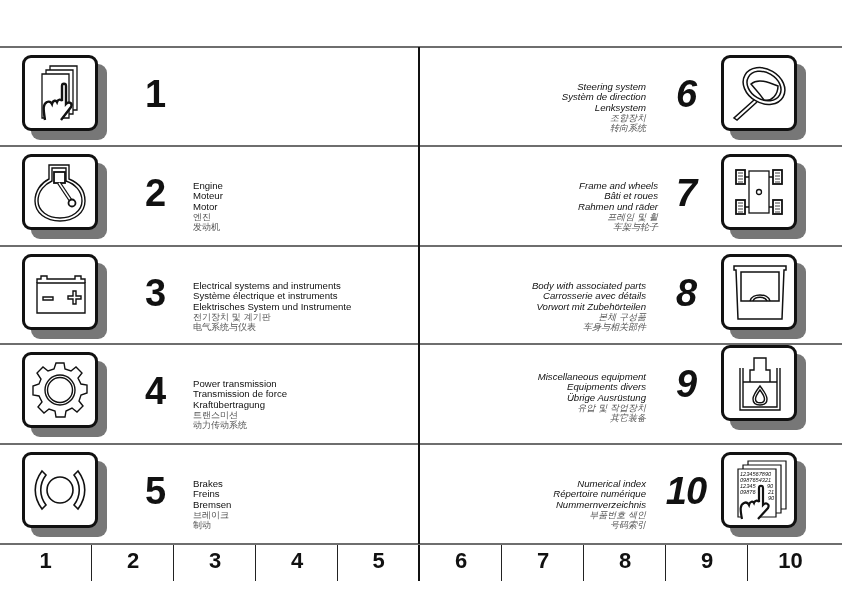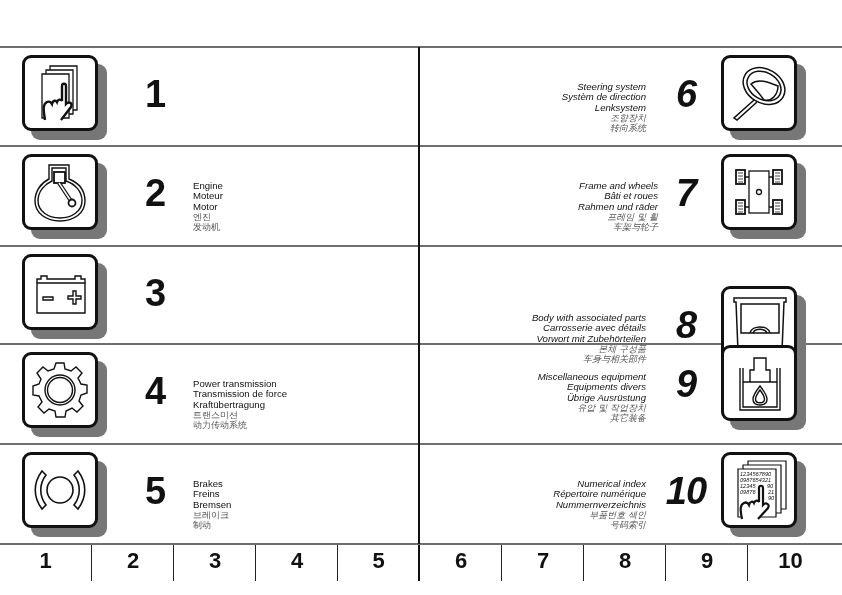--- a/index.html
+++ b/index.html
@@ -81,20 +81,27 @@
       <div class="iconbox">
     <svg viewBox="0 0 70 70" fill="none" stroke="#111" stroke-width="1.4">
       <path d="M12 26 H60 V56 H12 Z"></path>
       <path d="M12 26 V22 H16 V19 H22 V22 H50 V19 H56 V22 H60 V26"></path>
       <path d="M18 40 H28 V43 H18 Z"></path>
       <path d="M48 34 H51 V39 H56 V42 H51 V47 H48 V42 H43 V39 H48 Z"></path>
     </svg>
   </div>
     </div>
   <div class="bignum">3</div>
+  <div class="labels">
+    <div>Electrical systems and instruments</div>
+    <div>Système électrique et instruments</div>
+    <div>Elektrisches System und Instrumente</div>
+    <div class="cjk">전기장치 및 계기판</div>
+    <div class="cjk">电气系统与仪表</div>
+  </div>
 </div>
 
 <div class="section left" style="top:345px;">
   <div class="iconwrap">
       <div class="iconbox">
     <svg viewBox="0 0 70 70" fill="none" stroke="#111" stroke-width="1.4">
       <path d="M31 8 H39 L40 14 L46 16 L51 12 L57 18 L53 23 L56 29 L62 30 V38 L56 40 L54 46 L58 51 L52 57 L47 53 L41 56 L40 62 H31 L30 56 L24 54 L19 58 L13 52 L17 47 L14 41 L8 40 V31 L14 29 L16 24 L12 18 L18 12 L23 16 L29 14 Z"></path>
       <circle cx="35" cy="35" r="15"></circle>
       <circle cx="35" cy="35" r="12.5"></circle>
     </svg>
@@ -169,21 +176,21 @@
       <rect x="49" y="13" width="9" height="14" stroke-width="1.8"></rect>
       <rect x="12" y="43" width="9" height="14" stroke-width="1.8"></rect>
       <rect x="49" y="43" width="9" height="14" stroke-width="1.8"></rect>
       <path d="M21 20 H25 M45 20 H49 M21 50 H25 M45 50 H49"></path>
       <path d="M14 16 H19 M14 19 H19 M14 22 H19 M14 25 H19 M51 16 H56 M51 19 H56 M51 22 H56 M51 25 H56 M14 46 H19 M14 49 H19 M14 52 H19 M14 55 H19 M51 46 H56 M51 49 H56 M51 52 H56 M51 55 H56" stroke-width="0.8"></path>
     </svg>
   </div>
     </div>
 </div>
 
-<div class="section right" style="top:247px;margin-top:32px;">
+<div class="section right" style="top:247px;">
   <div class="labels">
     <div>Body with associated parts</div>
     <div>Carrosserie avec détails</div>
     <div>Vorwort mit Zubehörteilen</div>
     <div class="cjk">본체 구성품</div>
     <div class="cjk">车身与相关部件</div>
   </div>
   <div class="bignum">8</div>
   <div class="iconwrap">
       <div class="iconbox">

